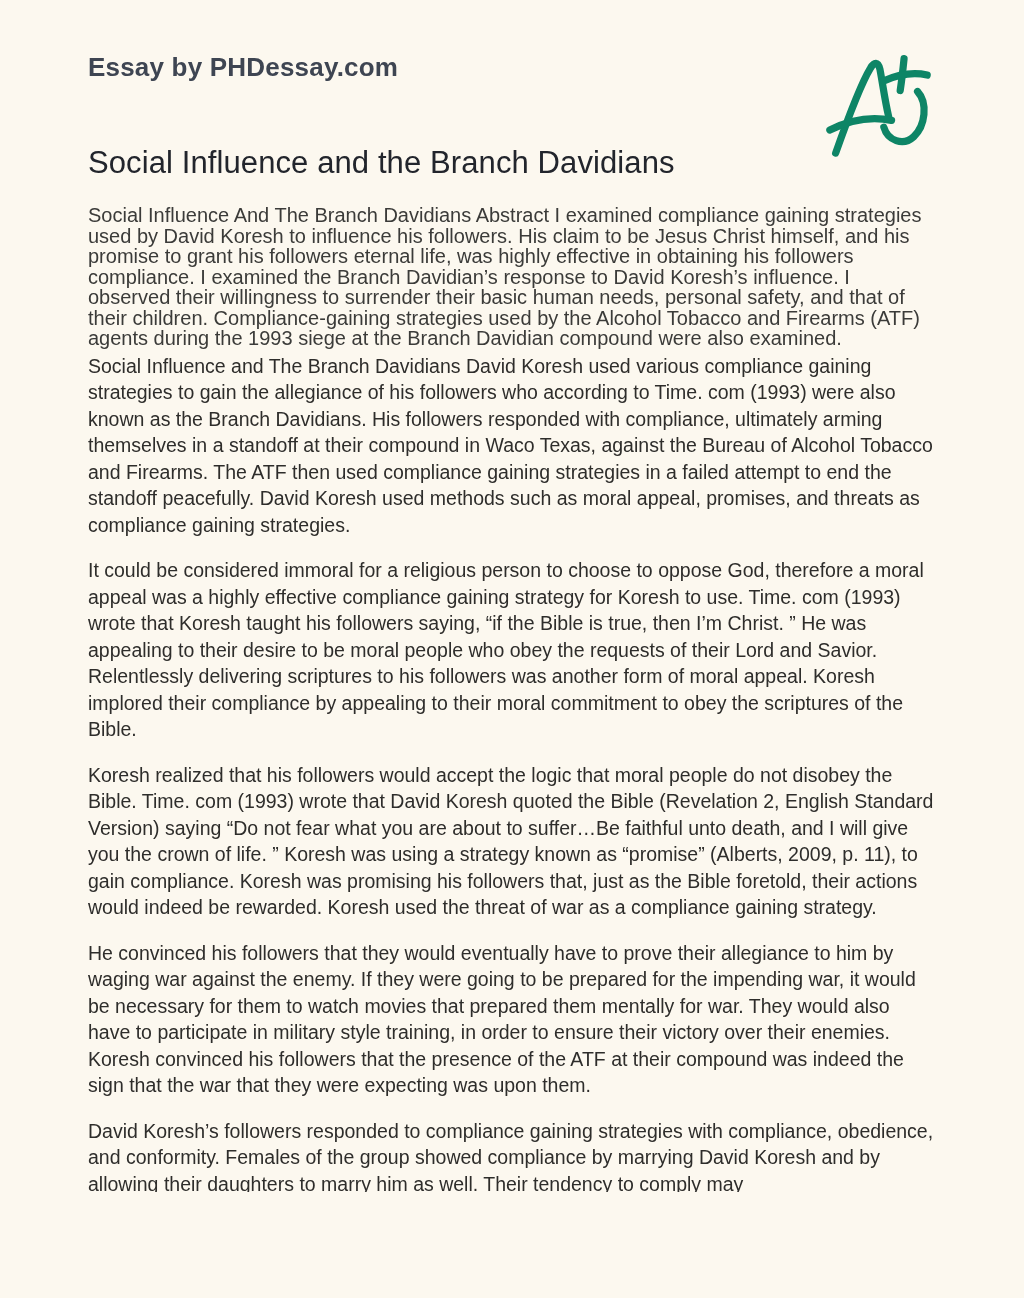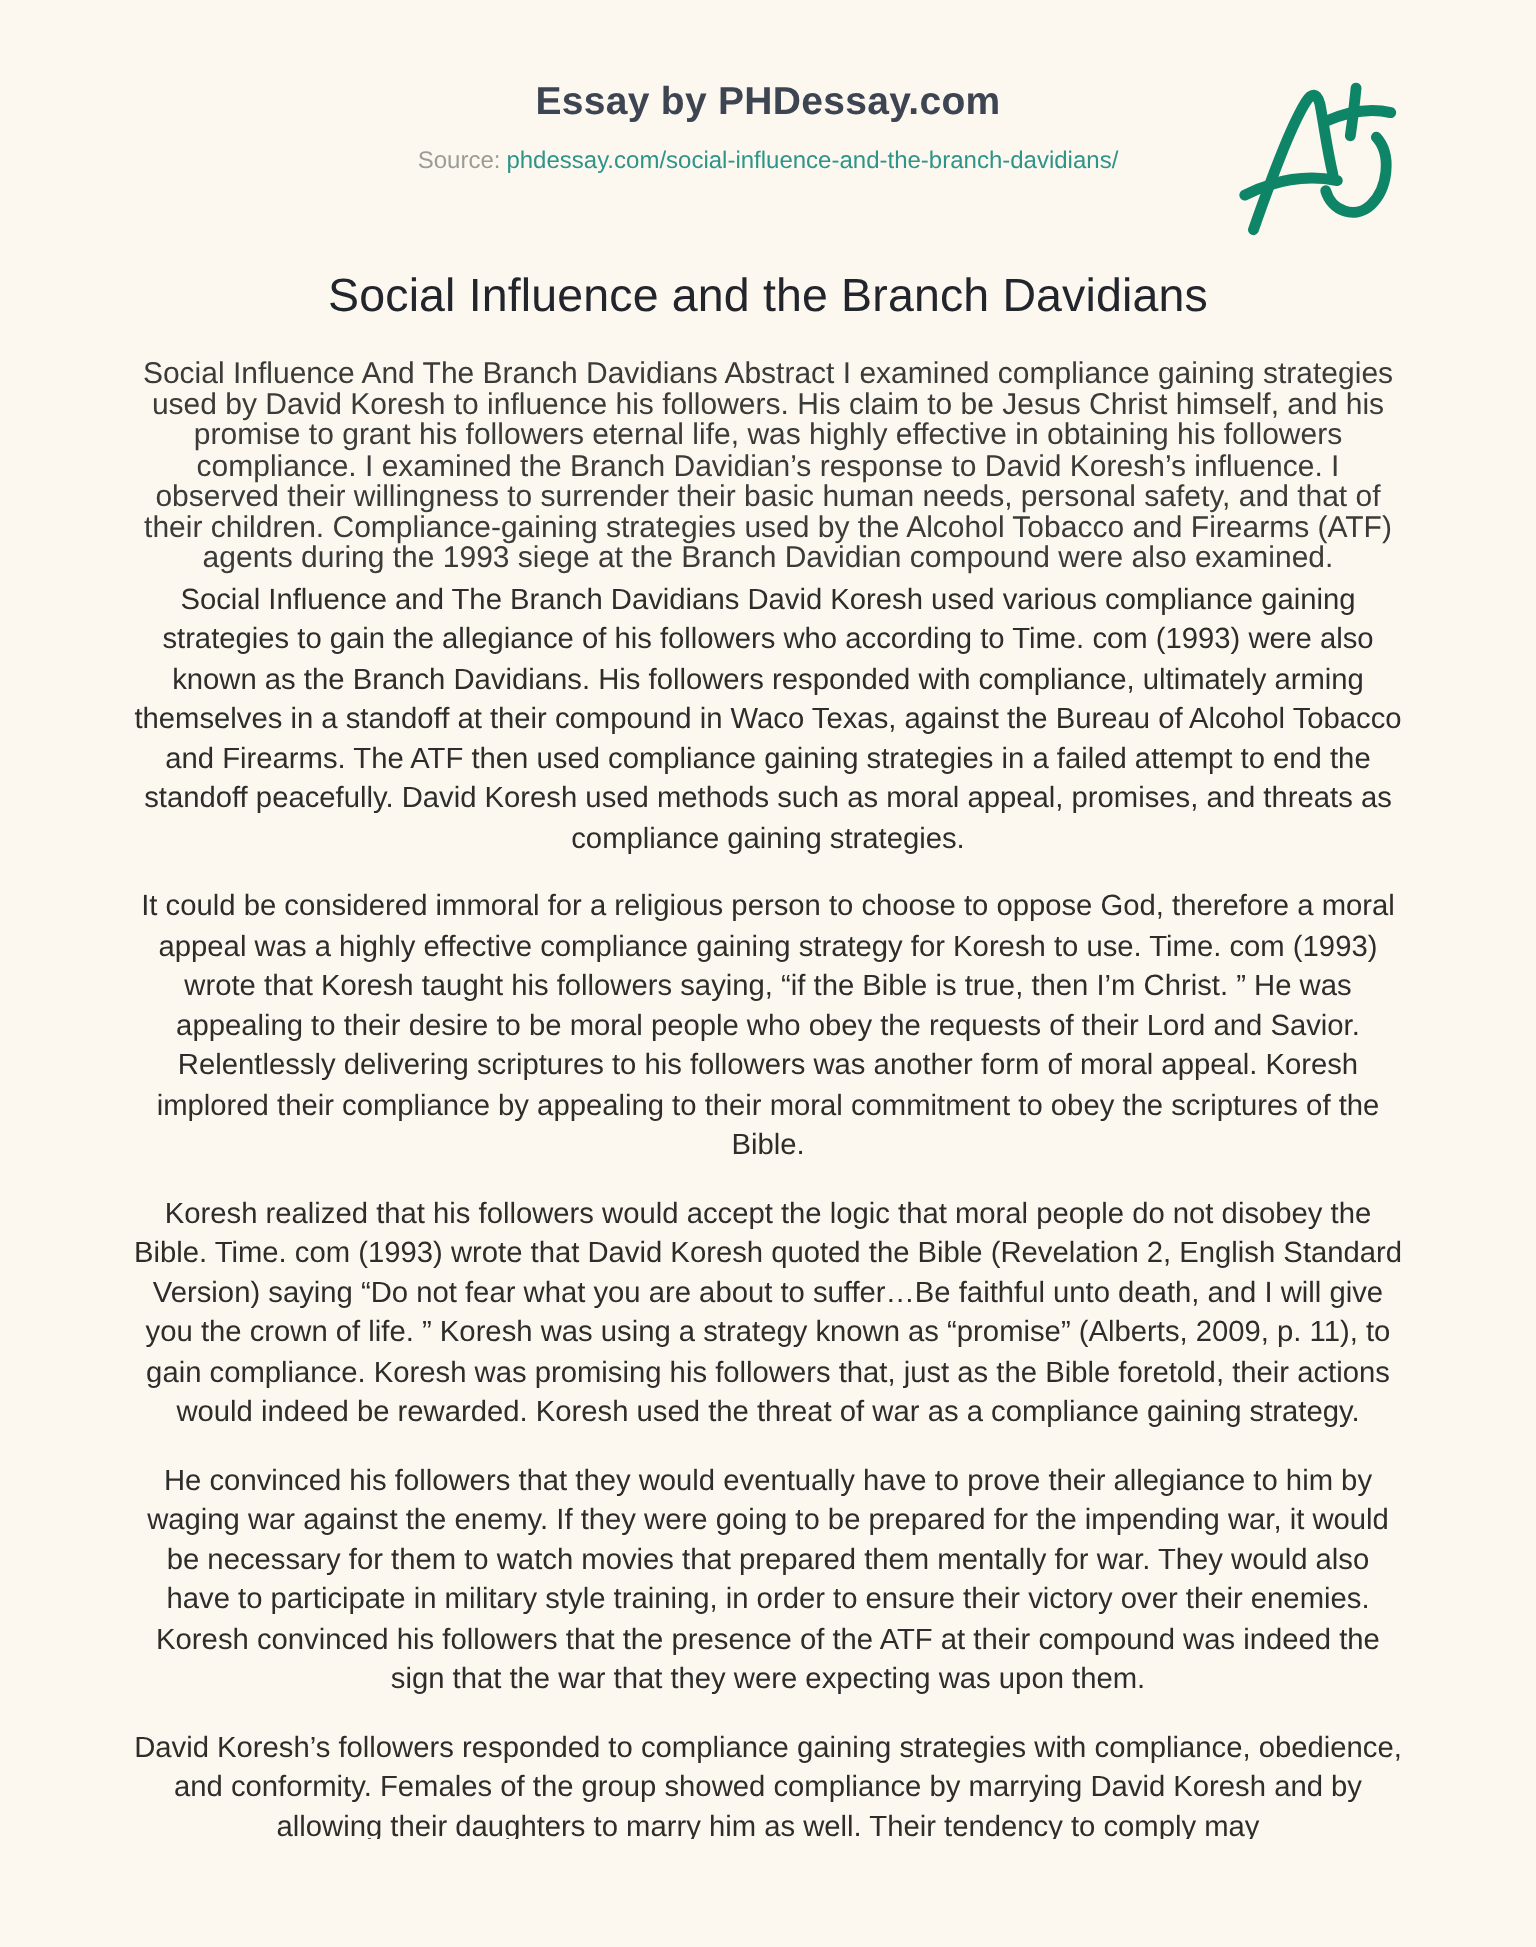--- a/index.html
+++ b/index.html
@@ -19,21 +19,21 @@
     overflow: hidden;
     background: var(--background);
     font-family: "Liberation Sans", sans-serif;
   }
   .page {
     position: relative;
     width: 1024px;
     height: 1298px;
     background: var(--background);
   }
-  .content { padding: 0 88px; text-align: center; }
+  .content { padding: 0 88px; }
 
   .header-title {
     padding-top: 52px;
     font-size: 26px;
     font-weight: 700;
     letter-spacing: 0.2px;
     color: var(--header-text);
   }
   .source-line {
     margin-top: 16px;
@@ -103,23 +103,20 @@
 
     <path d="M 81 14 C 80 24, 79 34, 77 47"></path>
 
     <path d="M 60 37 C 76 30, 92 28, 105 31"></path>
   </svg>
 
   <div class="content">
 
     <div class="header-title">Essay by PHDessay.com</div>
 
-    <div class="source-line">
-      <span>Source:</span><a class="source-link" href="#">phdessay.com/social-influence-and-the-branch-davidians/</a>
-    </div>
 
     <h1 class="essay-title">Social Influence and the Branch Davidians</h1>
 
     <p class="abstract">Social Influence And The Branch Davidians Abstract I examined compliance gaining strategies used by David Koresh to influence his followers. His claim to be Jesus Christ himself, and his promise to grant his followers eternal life, was highly effective in obtaining his followers compliance. I examined the Branch Davidian’s response to David Koresh’s influence. I observed their willingness to surrender their basic human needs, personal safety, and that of their children. Compliance-gaining strategies used by the Alcohol Tobacco and Firearms (ATF) agents during the 1993 siege at the Branch Davidian compound were also examined.</p>
 
     <div class="body-paragraphs">
       <p>Social Influence and The Branch Davidians David Koresh used various compliance gaining strategies to gain the allegiance of his followers who according to Time. com (1993) were also known as the Branch Davidians. His followers responded with compliance, ultimately arming themselves in a standoff at their compound in Waco Texas, against the Bureau of Alcohol Tobacco and Firearms. The ATF then used compliance gaining strategies in a failed attempt to end the standoff peacefully. David Koresh used methods such as moral appeal, promises, and threats as compliance gaining strategies.</p>
       <p>It could be considered immoral for a religious person to choose to oppose God, therefore a moral appeal was a highly effective compliance gaining strategy for Koresh to use. Time. com (1993) wrote that Koresh taught his followers saying, “if the Bible is true, then I’m Christ. ” He was appealing to their desire to be moral people who obey the requests of their Lord and Savior. Relentlessly delivering scriptures to his followers was another form of moral appeal. Koresh implored their compliance by appealing to their moral commitment to obey the scriptures of the Bible.</p>
       <p>Koresh realized that his followers would accept the logic that moral people do not disobey the Bible. Time. com (1993) wrote that David Koresh quoted the Bible (Revelation 2, English Standard Version) saying “Do not fear what you are about to suffer…Be faithful unto death, and I will give you the crown of life. ” Koresh was using a strategy known as “promise” (Alberts, 2009, p. 11), to gain compliance. Koresh was promising his followers that, just as the Bible foretold, their actions would indeed be rewarded. Koresh used the threat of war as a compliance gaining strategy.</p>
       <p>He convinced his followers that they would eventually have to prove their allegiance to him by waging war against the enemy. If they were going to be prepared for the impending war, it would be necessary for them to watch movies that prepared them mentally for war. They would also have to participate in military style training, in order to ensure their victory over their enemies. Koresh convinced his followers that the presence of the ATF at their compound was indeed the sign that the war that they were expecting was upon them.</p>

